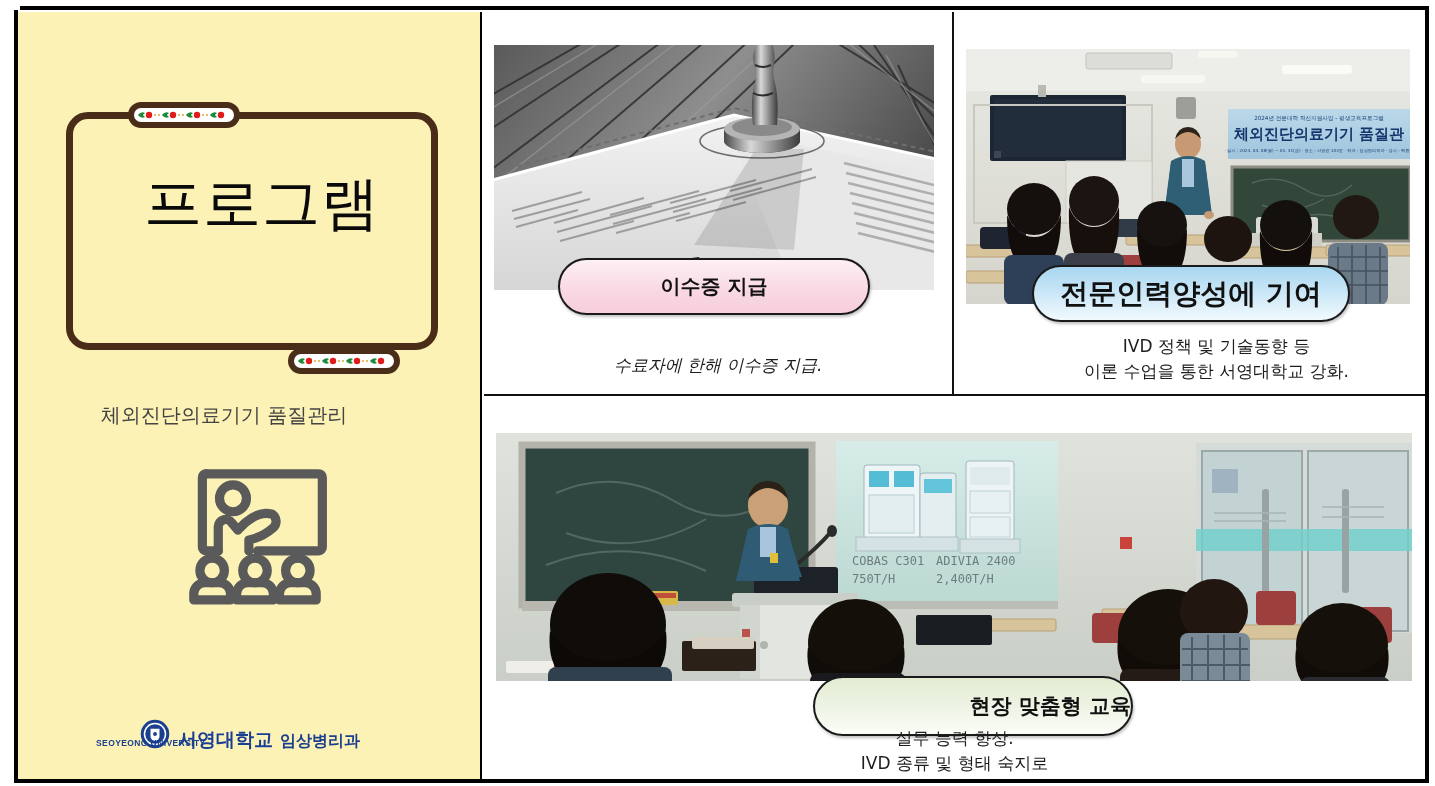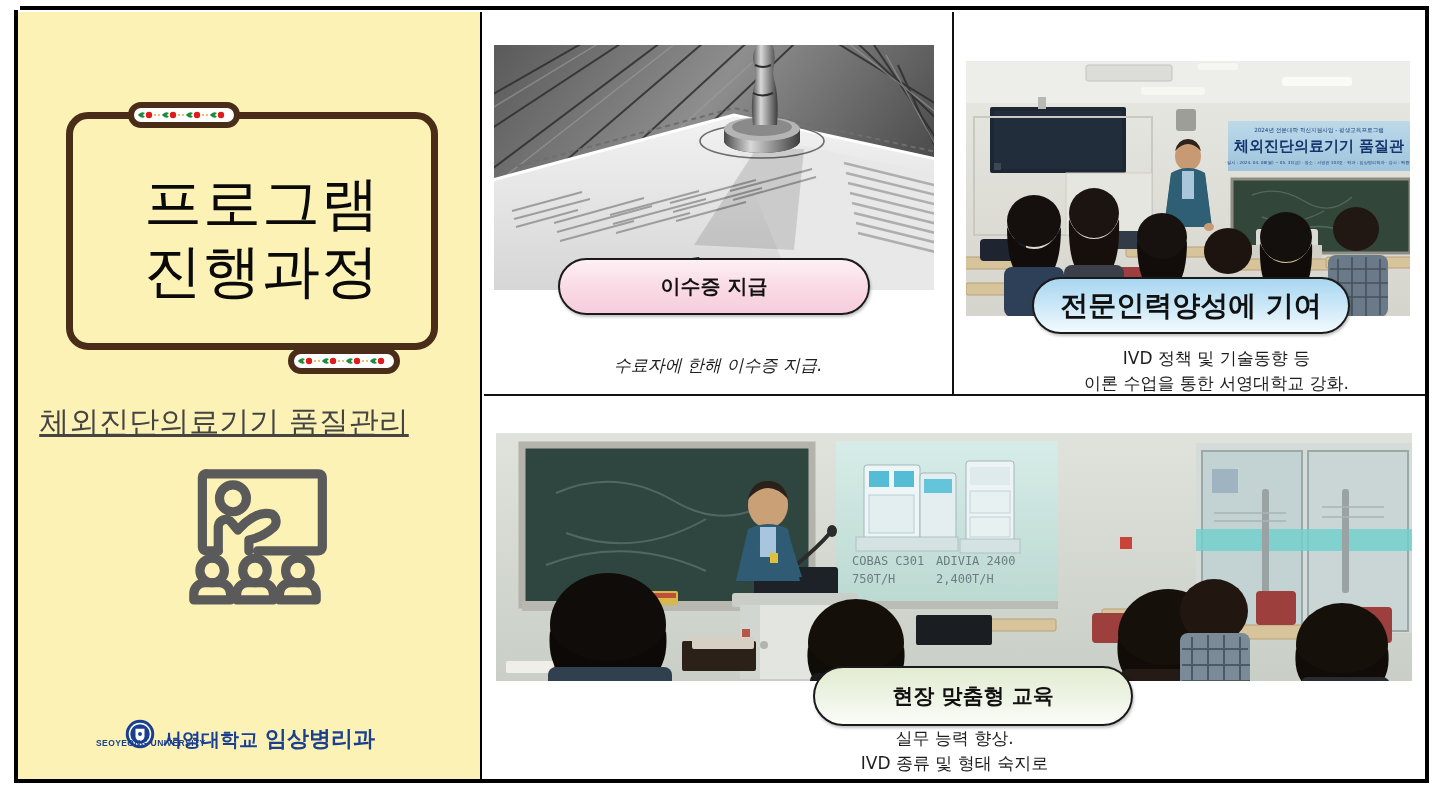--- a/index.html
+++ b/index.html
@@ -64,23 +64,22 @@
     font-weight: 400;
   }
   #title-text .tline { display: block; margin-left: 20px; }
 
   #subtitle {
     position: absolute;
     left: 0; top: 390px;
     width: 412px;
     text-align: center;
     font-family: "DejaVu Sans", "Liberation Sans", sans-serif;
-    font-size: 30px;
+    font-size: 20px;
     color: #444;
-    text-decoration: underline;
   }
 
   #classroom-icon {
     position: absolute;
     left: 163px; top: 452px;
     width: 148px; height: 142px;
   }
   #classroom-icon svg { display:block; width:100%; height:100%; }
 
   
@@ -112,21 +111,21 @@
     position: absolute;
     left: 46px; top: 20px;
     font-family: "Liberation Sans", sans-serif;
     font-size: 8.5px; font-weight: 700;
     color: #1b3f8f;
     letter-spacing: .4px;
     padding-left: 32px;
   }
   #dept-name {
     font-family: "DejaVu Sans", sans-serif;
-    font-size: 22px; font-weight: 700;
+    font-size: 16px; font-weight: 700;
     color: #1b3f8f;
     line-height: 1;
   }
 
   
   #right-area {
     position: absolute;
     left: 484px; top: 12px;
     width: 941px; height: 767px;
     background: #ffffff;
@@ -139,21 +138,21 @@
   }
   #hdivider {
     position: absolute;
     left: 0; top: 382px;
     width: 941px; height: 2px;
     background: #111;
   }
 
   .cell { position: absolute; }
   #cell-top-left  { left: 0;   top: 0;   width: 468px; height: 382px; }
-  #cell-top-right { left: 470px; top: 16px; width: 414px; height: 382px; }
+  #cell-top-right { left: 470px; top: 4px; width: 414px; height: 382px; }
   #cell-bottom    { left: 0;   top: 384px; width: 941px; height: 383px; }
 
   
   .photo {
     position: absolute;
     overflow: hidden;
     background: #cfcfcf;
   }
   #photo-stamp    { left: 10px; top: 33px; width: 440px; height: 245px; }
   #photo-lecture1 { left: 12px; top: 33px; width: 444px; height: 255px; }
@@ -176,23 +175,24 @@
     left: 74px; top: 246px; width: 312px; height: 57px;
     font-size: 20px;
     background: linear-gradient(to bottom, #fdf0f4 0%, #f9d9e4 55%, #f6cddc 100%);
   }
   #pill-expertise {
     left: 78px; top: 249px; width: 318px; height: 57px;
     font-size: 28px;
     background: linear-gradient(to bottom, #a8d6f0 0%, #cfe9f8 55%, #f2fafd 100%);
   }
   #pill-field {
-    left: 329px; top: 270px; width: 320px; height: 60px;
+    left: 329px; top: 280px; width: 320px; height: 60px;
     font-size: 21px;
     background: linear-gradient(to bottom, #e2ecd2 0%, #eef4e6 55%, #fbfdf8 100%);
+    justify-content: flex-end;
   }
 
   
   .cap-text {
     position: absolute;
     text-align: center;
     font-family: "DejaVu Sans", sans-serif;
     font-size: 17px;
     line-height: 1.45;
     color: #1d1d1d;
@@ -277,21 +277,20 @@
               <path d="M0,0 q3,-4 7,-2 q-3,4 -7,2 z" fill="#1f8a3c"></path>
               <path d="M0,0 q3,4 7,2 q-3,-4 -7,-2 z" fill="#1f8a3c"></path>
               <circle cx="11" cy="0" r="3.2" fill="#e01b1b"></circle>
             </g>
           </g>
         </svg>
       </div>
 
       <div id="title-text">
         <span class="tline">프로그램</span>
-        <span class="tline">진행과정</span>
       </div>
     </div>
 
     <div id="subtitle">체외진단의료기기 품질관리</div>
 
     <div id="classroom-icon">
       <svg viewBox="0 0 120 116">
         <g fill="none" stroke="#5a5a5a" stroke-width="7.5" stroke-linecap="round" stroke-linejoin="round">
 
           <path d="M20 8 H112 a3 3 0 0 1 3 3 V68 a3 3 0 0 1 -3 3 H62"></path>

